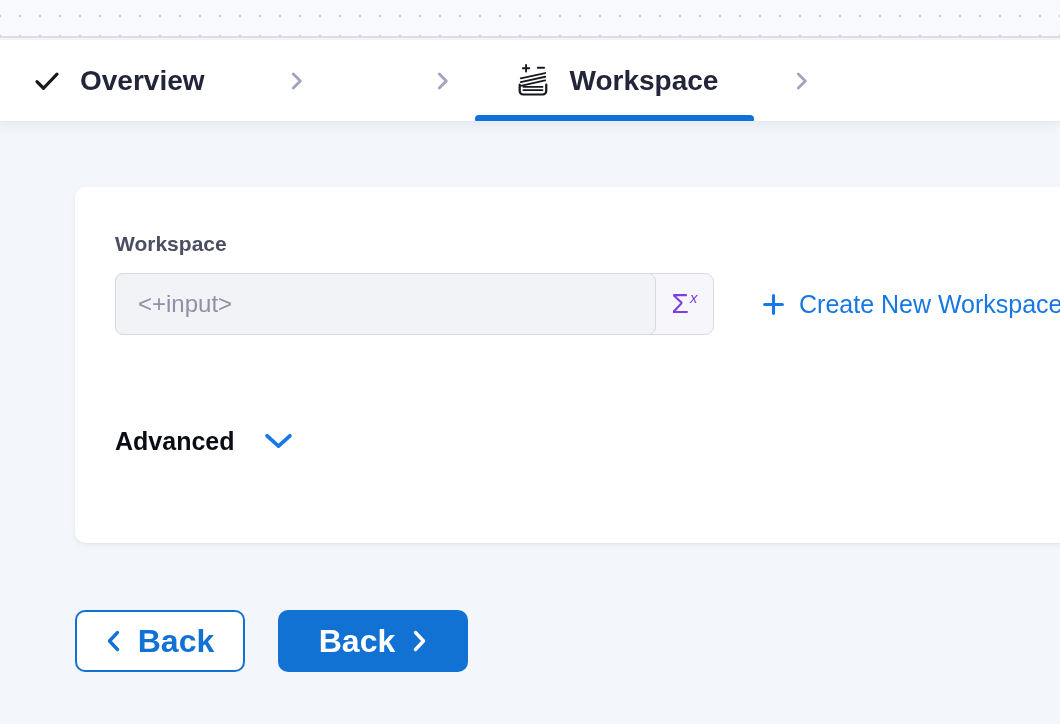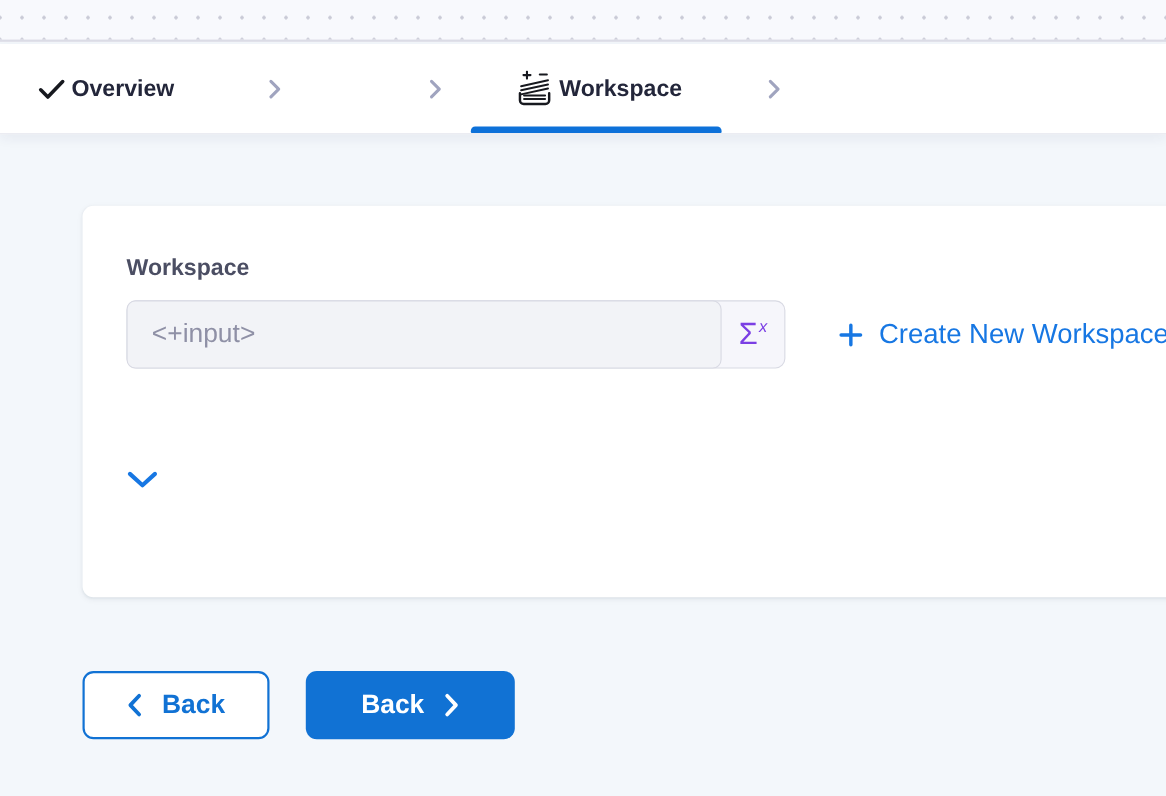--- a/index.html
+++ b/index.html
@@ -25,22 +25,22 @@
     position:absolute; top:40px; left:0; width:1060px; height:82px;
     background:#ffffff;
     border-bottom:1px solid #e9eaf1;
     box-shadow:0 4px 10px rgba(30,40,80,0.06);
     display:flex; align-items:center;
     padding-left:32px;
     white-space:nowrap;
   }
   .step {
     position:relative; height:100%;
-    display:flex; align-items:center; gap:3px;
-    font-size:21px; font-weight:600; color:#23263a;
+    display:flex; align-items:center; gap:18px;
+    font-size:28px; font-weight:600; color:#23263a;
     cursor:pointer;
   }
   .step .underline {
     position:absolute; bottom:0; left:-40px; right:-36px; height:6px;
     background:#0d71d9; border-radius:4px 4px 1px 1px;
   }
   .sep { margin:0 60px; flex:0 0 auto; display:flex; align-items:center; }
   .sep.first { margin-left:78px; }
   .sep.last { margin-left:70px; }
   .step-icon { display:flex; align-items:center; }
@@ -97,21 +97,21 @@
 
   
   .footer-btns {
     position:absolute; top:610px; left:75px;
     display:flex; gap:33px;
   }
   .btn {
     height:62px; border-radius:10px;
     display:flex; align-items:center; justify-content:center; gap:17px;
     font-family:"Liberation Sans", sans-serif;
-    font-size:24px; cursor:pointer;
+    font-size:32px; cursor:pointer;
   }
   .btn-back {
     width:170px; background:#ffffff;
     border:2px solid #1172d4; color:#1172d4; font-weight:700;
   }
   .btn-next {
     width:190px; background:#1172d4;
     border:none; color:#ffffff; font-weight:600;
   }
 </style>
@@ -185,20 +185,21 @@
       <span style="display:flex;align-items:center;">
         <svg width="25" height="25" viewBox="0 0 24 24" fill="none">
           <path d="M12 3.5 V20.5 M3.5 12 H20.5" stroke="#1777e3" stroke-width="3" stroke-linecap="round"></path>
         </svg>
       </span>
       <span>Create New Workspace</span>
     </a>
   </div>
 
   <div class="advanced-row">
+    <span class="advanced-label">Advanced</span>
     <span style="display:flex;align-items:center;">
       <svg width="29" height="19" viewBox="0 0 28 18" fill="none">
         <path d="M3 3.5 L14 13.5 L25 3.5" stroke="#1777e3" stroke-width="3.6" stroke-linecap="round" stroke-linejoin="round"></path>
       </svg>
     </span>
   </div>
 
 </section>
 
 <div class="footer-btns">

